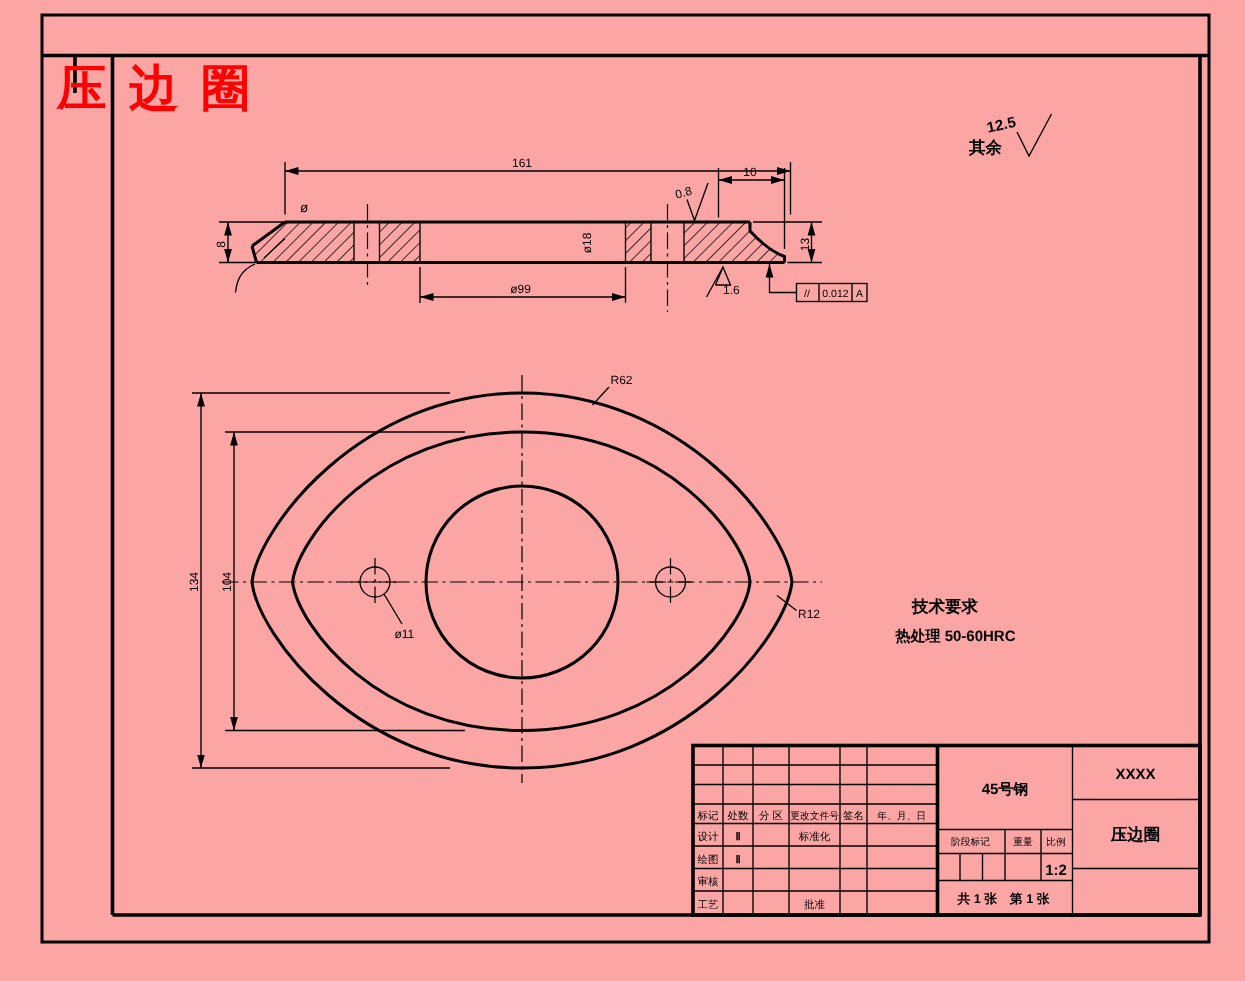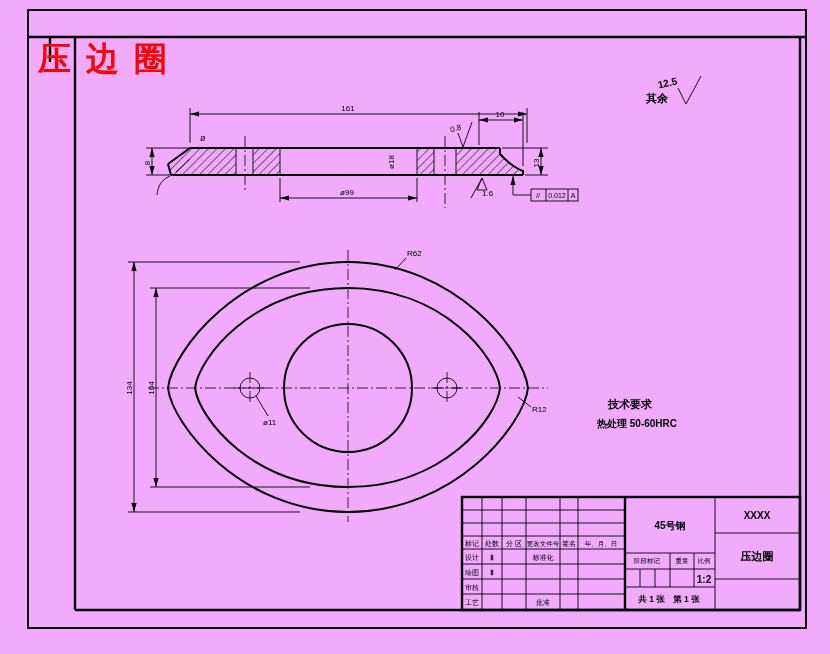--- a/index.html
+++ b/index.html
@@ -1,16 +1,16 @@
 <!DOCTYPE html>
 <html><head>
 <meta charset="utf-8">
 <style>
   html,body{margin:0;padding:0;background:#fff;}
-  .sheet{position:relative;width:830px;height:654px;background:#f0abfc;overflow:hidden;
+  .sheet{position:relative;width:830px;height:654px;background:#fca5a5;overflow:hidden;
          font-family:"Liberation Sans", sans-serif;text-decoration:underline;}
   svg text{fill:#000;font-family:"Liberation Sans", sans-serif;}
   svg text.red{fill:#ff0000;font-weight:bold;}
   svg text.dim{font-size:8px;}
   svg text.sm{font-size:7px;}
   svg .thick{stroke:#000;stroke-width:2;fill:none;}
   svg .thin{stroke:#000;stroke-width:0.9;fill:none;}
   svg .frame{stroke:#000;stroke-width:2.4;fill:none;}
   svg .cl{stroke:#000;stroke-width:0.8;fill:none;stroke-dasharray:11 3 2 3;}
 </style>

